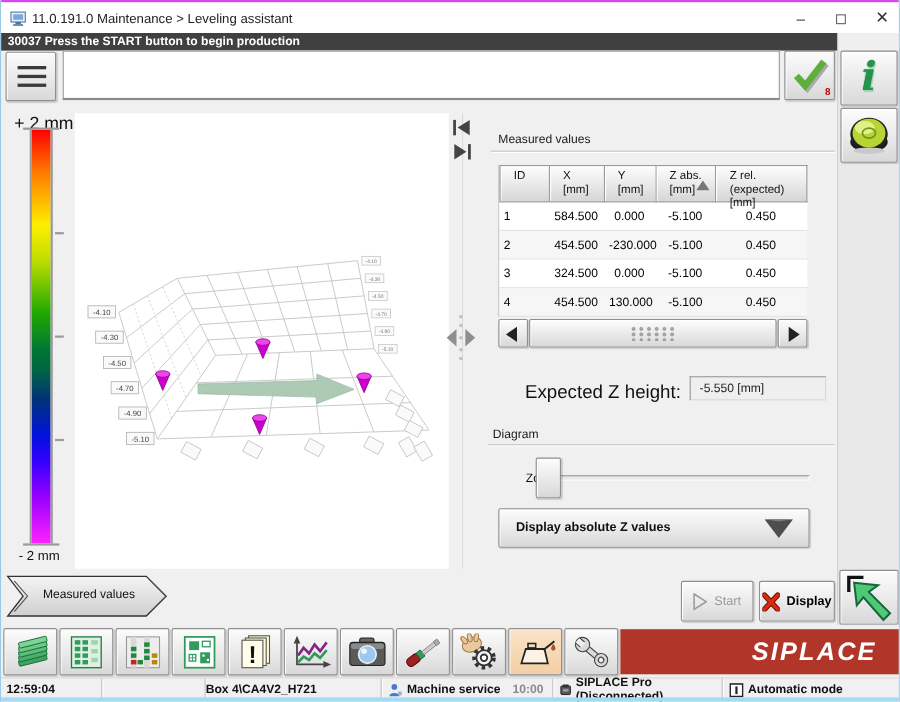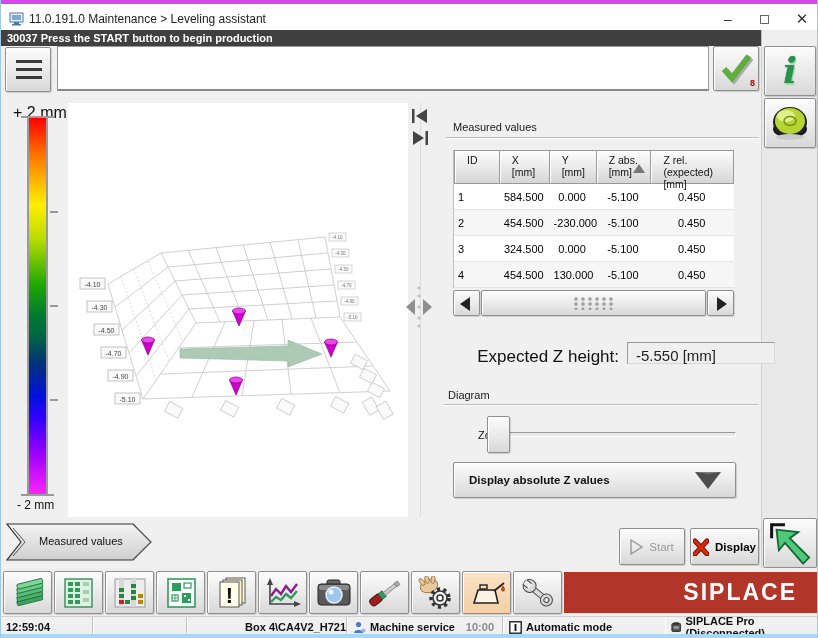--- a/index.html
+++ b/index.html
@@ -5,21 +5,21 @@
   * { margin:0; padding:0; box-sizing:border-box; }
   html,body { width:818px; height:638px; }
   body {
     position:relative; font-family:"Liberation Sans",sans-serif;
     background:#f0f0f0; overflow:hidden;
     border-left:1px solid #9ecae8; border-right:1px solid #9ecae8;
   }
   .abs { position:absolute; }
 
   
-  #titlebar { left:0; top:0; width:818px; height:30px; background:#ffffff; border-top:4px solid #d946ef; }
+  #titlebar { left:0; top:0; width:818px; height:30px; background:#ffffff; border-top:2px solid #d946ef; }
   #title-text { left:28px; top:8px; font-size:12px; color:#222; }
   .wm-btn { top:4px; width:30px; height:22px; text-align:center; color:#333; font-size:14px; line-height:22px; }
   #btn-min { left:712px; }
   #btn-max { left:748px; }
   #max-glyph { display:inline-block; width:9px; height:9px; border:1px solid #666; margin-top:6px; }
   #btn-close { left:786px; font-size:15px; }
   #app-icon { left:8px; top:7px; }
 
   
   #banner { left:0; top:30px; width:760px; height:16px; background:#404040; color:#fff;
@@ -81,21 +81,21 @@
   .trow.alt { background:#f6f6f6; }
   .td { padding:7px 6px 0 4px; }
   .num { text-align:center; }
 
   #mv-scroll { left:452px; top:290px; width:281px; height:26px; display:flex; }
   .scr-btn { width:27px; height:26px; position:relative; }
   .scr-tri { position:absolute; top:6px; width:0; height:0; border-top:7px solid transparent; border-bottom:7px solid transparent; }
   .scr-thumb { flex:1; margin:0 1px; position:relative; display:flex; align-items:center; justify-content:center; }
 
   #expected-label { left:455px; top:347px; width:163px; text-align:right; font-size:17px; color:#111; }
-  #expected-box { left:626px; top:342px; width:148px; height:22px; font-size:15px; color:#222; padding:4px 0 0 8px; }
+  #expected-box { left:626px; top:342px; width:124px; height:22px; font-size:11px; color:#222; padding:4px 0 0 8px; }
 
   #zoom-label { left:477px; top:429px; font-size:11px; color:#111; }
   #zoom-track { left:487px; top:432px; width:248px; height:5px; background:#e8e8e8;
                 border:1px solid #9a9a9a; border-bottom-color:#fff; border-right-color:#fff; }
   #zoom-thumb { left:486px; top:416px; width:23px; height:37px; }
 
   #dropdown { left:452px; top:462px; width:283px; height:36px; cursor:default; }
   #dropdown-label { position:absolute; left:15px; top:11px; font-size:11.5px; font-weight:bold; color:#111; }
 
   
@@ -104,21 +104,21 @@
   .cmd-btn { top:528px; height:37px; display:flex; align-items:center; justify-content:center; gap:6px; font-size:11.5px; }
   #startbtn { left:618px; width:66px; color:#9a9a9a; }
   #cancelbtn { left:689px; width:69px; color:#000; font-weight:bold; }
 
   
   #toolbar { left:0; top:568px; width:818px; height:48px; background:#efefef; }
   .tool-btn { position:absolute; top:3px; width:49px; height:43px; display:flex; align-items:center; justify-content:center; }
   .tool-btn.active { background:linear-gradient(180deg,#fbe3c8,#f3cfa4); }
   #brandbar { position:absolute; left:563px; top:4px; width:255px; height:41px; background:#b13528;
               color:#fff; display:flex; align-items:center; justify-content:flex-end; padding-right:22px;
-              font-size:23px; font-weight:bold; letter-spacing:2px; }
+              font-size:23px; font-weight:bold; letter-spacing:2px;font-style:italic; }
 
   
   #statusbar { left:0; top:616px; width:818px; height:18px; background:#f0f0f0; border-top:1px solid #d0d0d0;
                display:flex; font-size:11px; color:#111; font-weight:bold; }
   .st-cell { height:18px; padding-top:2px; border-right:1px solid #c2c2c2; box-shadow:1px 0 0 #fff; display:flex; gap:4px; align-items:center; }
   #bluestrip { left:0; top:634px; width:818px; height:4px; background:#a9d9f2; }
 </style>
 </head>
 <body>
 
@@ -603,41 +603,41 @@
   <div id="brandbar">
     <span>SIPLACE</span>
   </div>
 </div>
 
 <div id="statusbar" class="abs">
   <div class="st-cell" style="width:92px; padding-left:5px">
       <span>12:59:04</span>
     </div>
   <div class="st-cell" style="width:94px"></div>
-  <div class="st-cell" style="width:160px; justify-content:flex-end">
+  <div class="st-cell" style="width:160px; justify-content:flex-start">
       <span>Box 4\CA4V2_H721</span>
     </div>
   <div class="st-cell" style="width:156px; padding-left:6px">
     <svg width="13" height="13" viewBox="0 0 13 13">
       <circle cx="5.5" cy="3.5" r="2.6" fill="#4a79c8"></circle>
       <path d="M1,12 C1,8 10,8 10,12 Z" fill="#4a79c8"></path>
       <circle cx="10.5" cy="9.5" r="2" fill="#9ab4dd"></circle>
     </svg>
     <span>Machine service</span>
     <span style="margin-left:auto; padding-right:8px; color:#8a8a8a">10:00</span>
   </div>
-  <div class="st-cell" style="flex:1; padding-left:6px; border-right:none">
-    <svg width="13" height="13" viewBox="0 0 13 13">
-      <rect x="0.8" y="0.8" width="11.4" height="11.4" fill="#fff" stroke="#222" stroke-width="1.4"></rect>
-      <rect x="5.5" y="3" width="2" height="7" fill="#222"></rect>
-    </svg>
-    <span>Automatic mode</span>
-  </div>
   <div class="st-cell" style="width:154px; padding-left:6px">
     <svg width="12" height="13" viewBox="0 0 12 13">
       <rect x="1" y="2" width="10" height="9" rx="1" fill="#555" stroke="#222"></rect>
       <rect x="3" y="0.5" width="6" height="3" fill="#333"></rect>
       <rect x="3" y="5" width="6" height="3" fill="#9a9a9a"></rect>
     </svg>
     <span>SIPLACE Pro (Disconnected)</span>
   </div>
+  <div class="st-cell" style="flex:1; padding-left:6px; border-right:none">
+    <svg width="13" height="13" viewBox="0 0 13 13">
+      <rect x="0.8" y="0.8" width="11.4" height="11.4" fill="#fff" stroke="#222" stroke-width="1.4"></rect>
+      <rect x="5.5" y="3" width="2" height="7" fill="#222"></rect>
+    </svg>
+    <span>Automatic mode</span>
+  </div>
 </div>
 <div id="bluestrip" class="abs"></div>
 
 </body></html>

